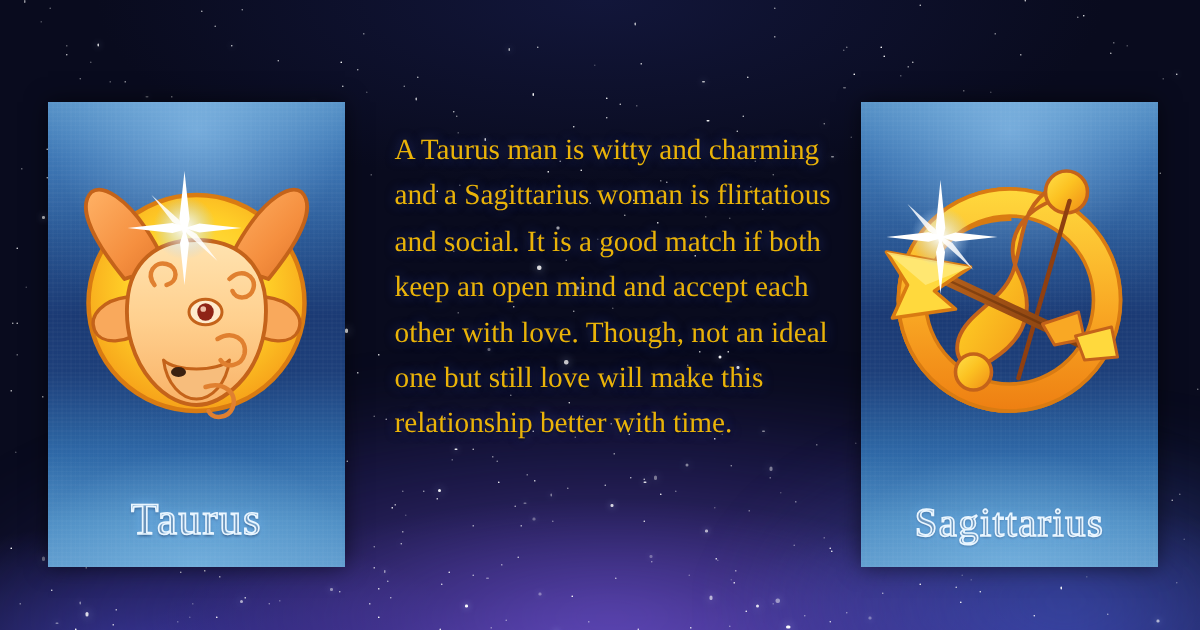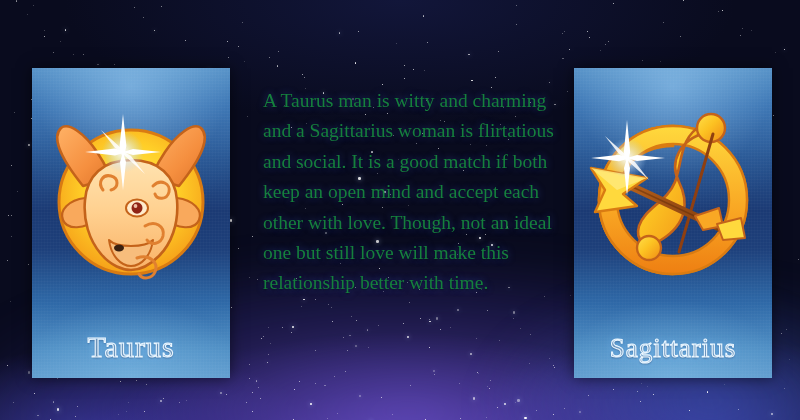--- a/index.html
+++ b/index.html
@@ -70,21 +70,21 @@
   }
 
   
   .body-col {
     position: absolute;
     left: 263px;
     top: 86px;
     width: 292px;
   }
   .body-text {
-    color: #15803d;
+    color: #eab308;
     font-size: 19.5px;
     line-height: 30.4px;
     font-family: "Liberation Serif", "DejaVu Serif", serif;
     text-shadow: 0 0 7px rgba(60,80,190,0.6), 0 1px 2px rgba(0,0,0,0.6);
     margin: 0;
   }
 
   
   .card {
     position: absolute;

